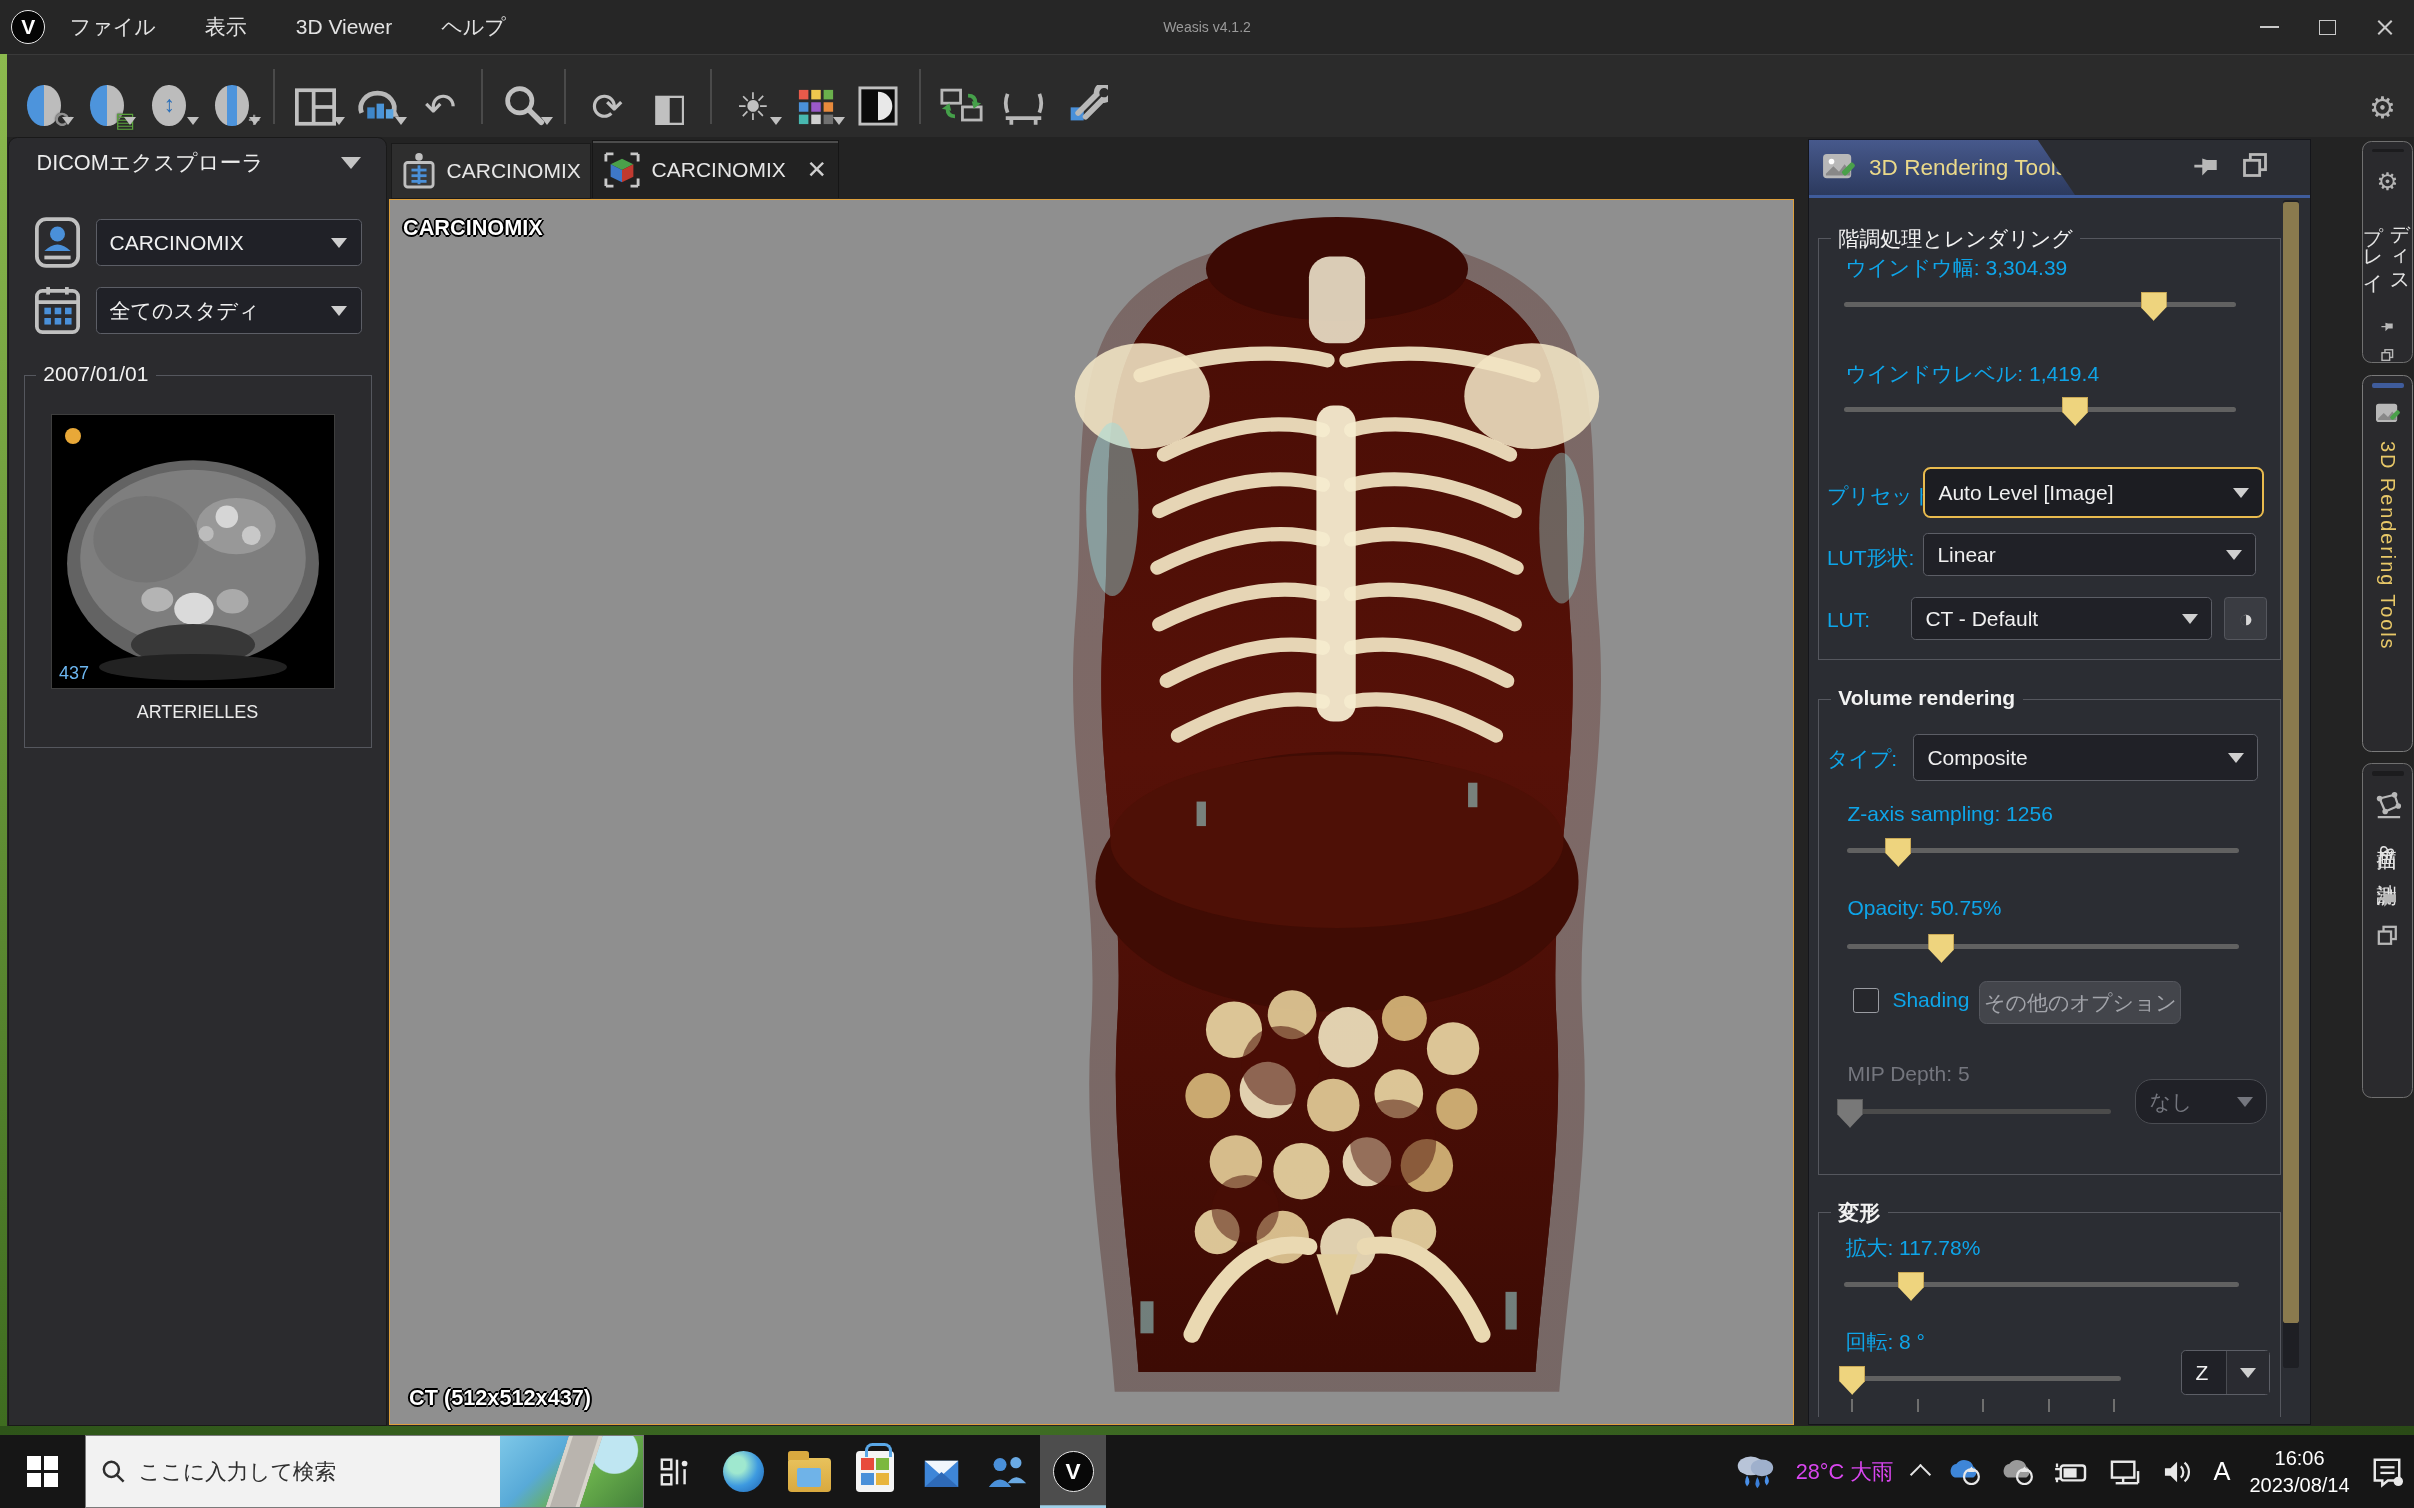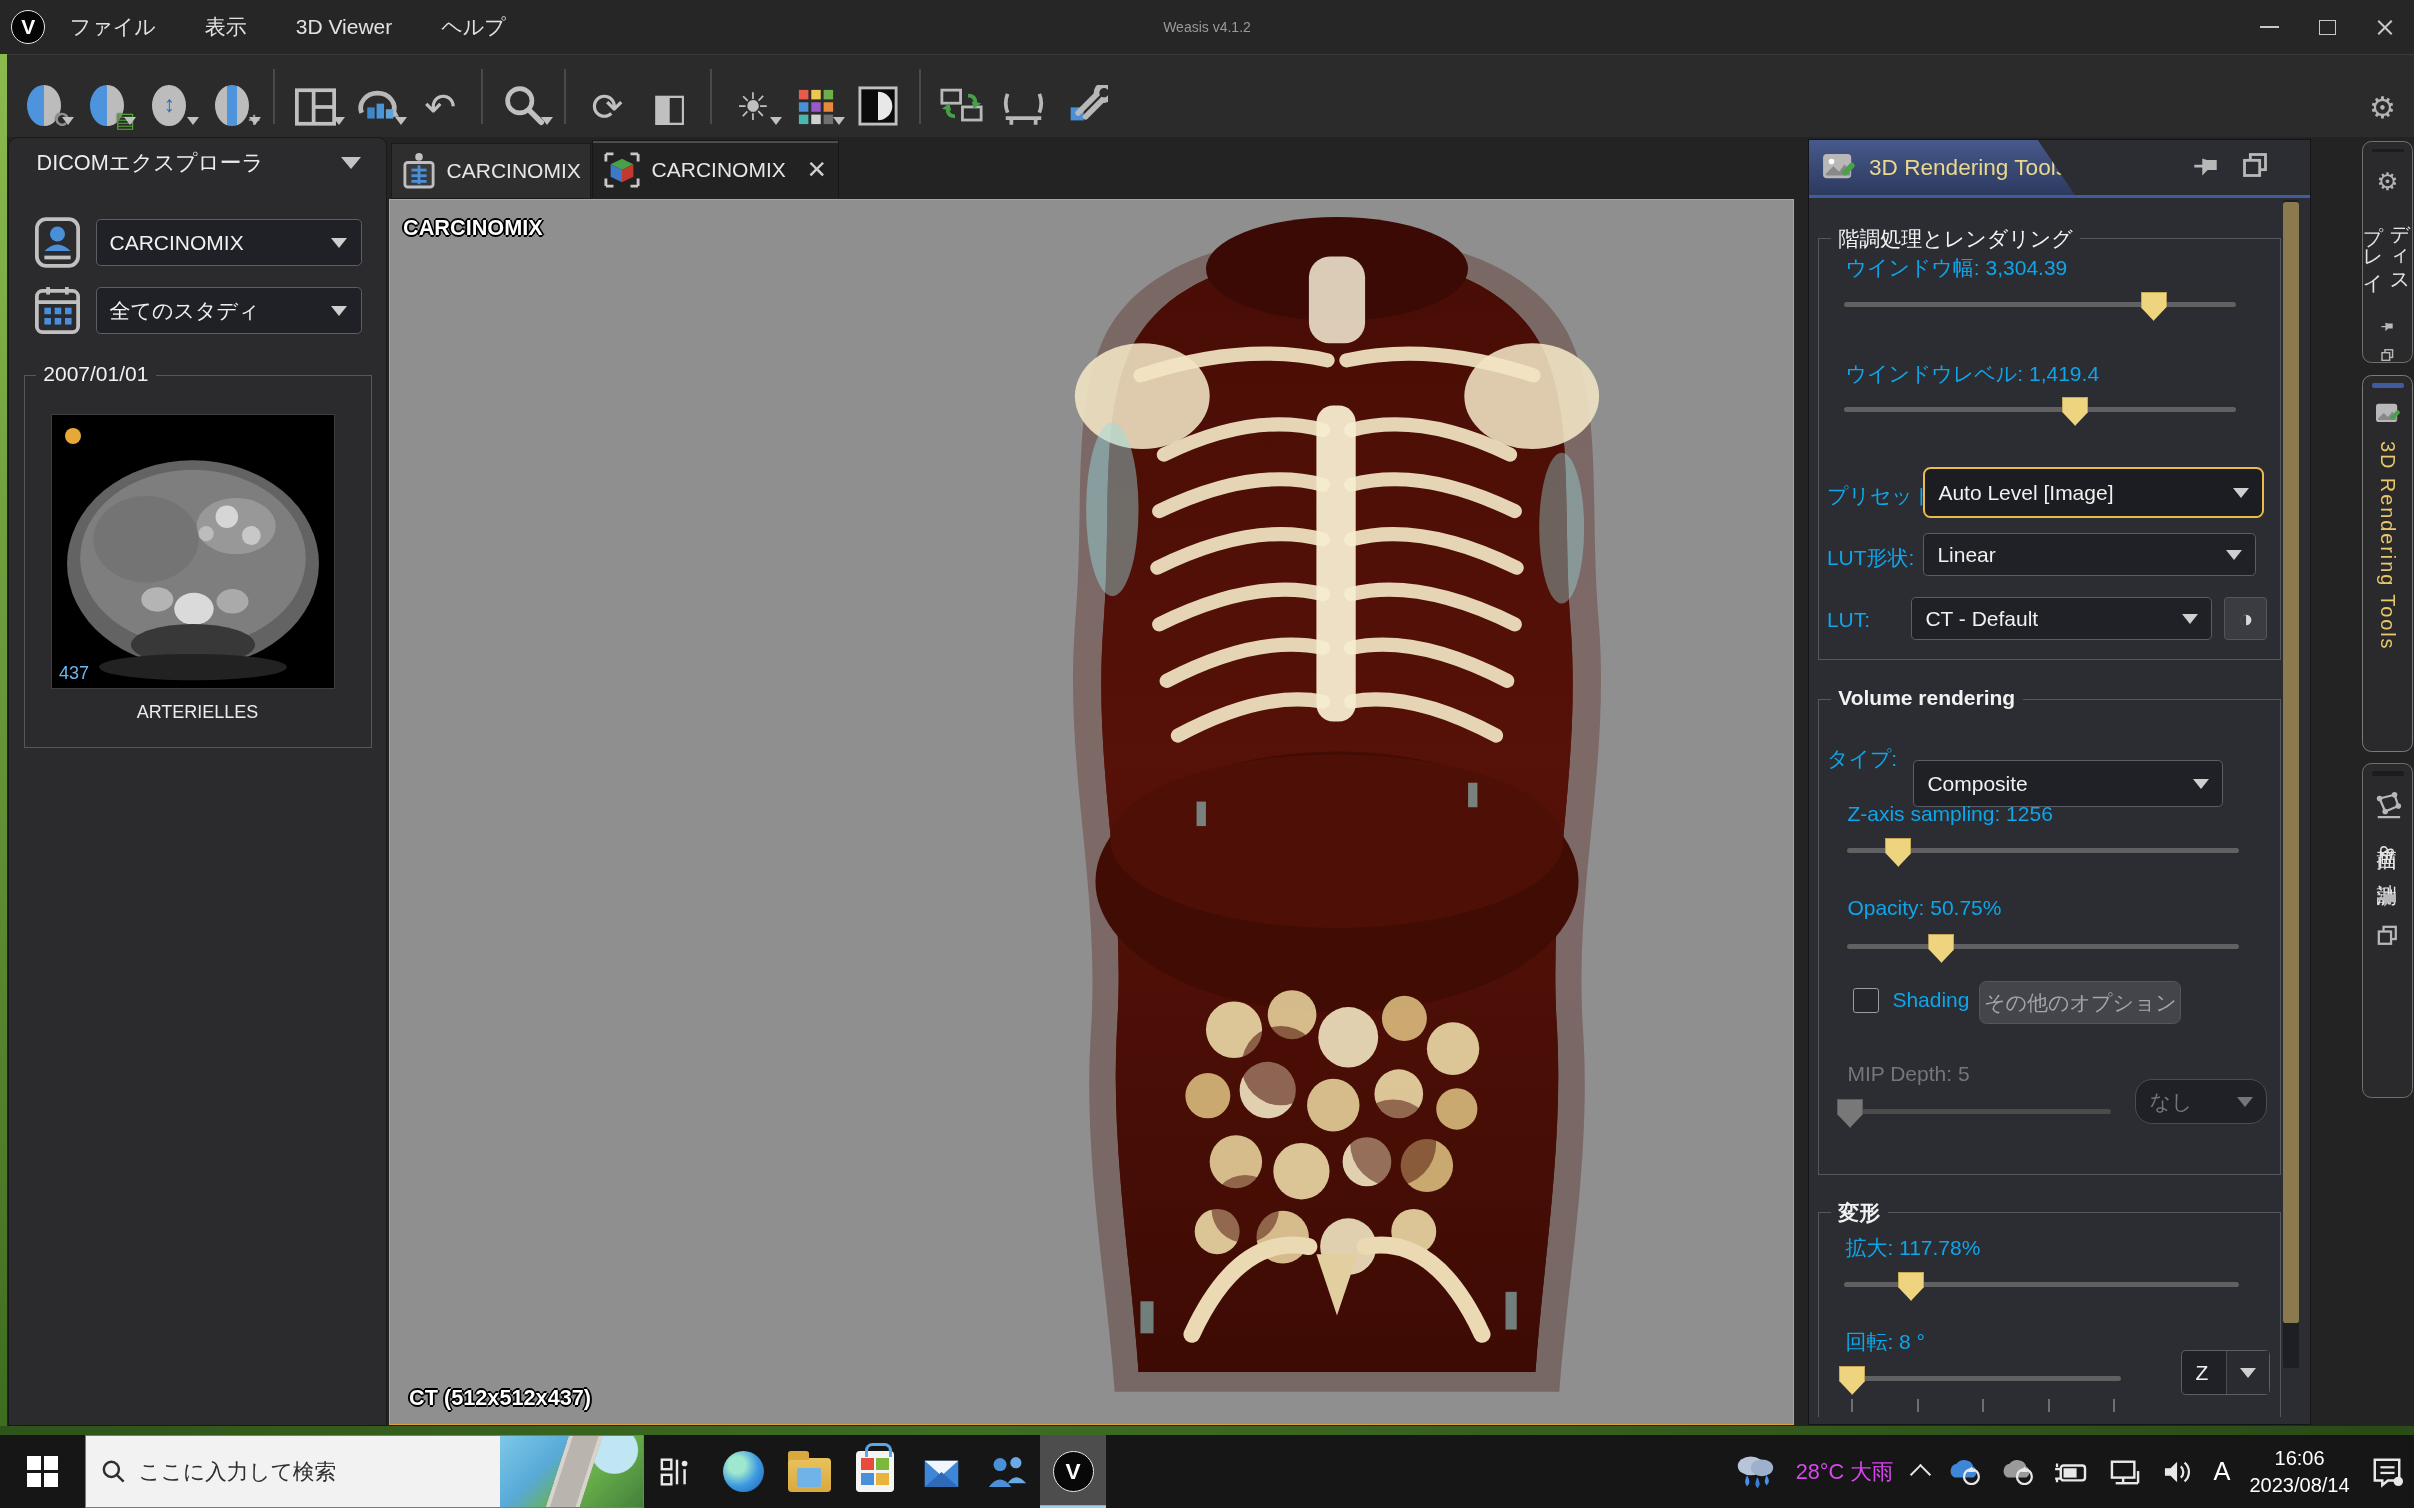--- a/index.html
+++ b/index.html
@@ -491,21 +491,21 @@
           </span>
       </div>
       <div class="sq-btn" style="left:405px;top:358px;">
         <span>◑</span>
       </div>
     </div>
 
     <div class="group" style="left:9.4px;top:559px;width:463px;height:476px;">
       <span class="legend" style="font-weight:bold;">Volume rendering</span>
       <div class="lbl" style="left:7.5px;top:45px;">タイプ:</div>
-      <div class="combo" style="left:94px;top:34px;width:310px;height:47px;margin-top:26px;">
+      <div class="combo" style="left:94px;top:34px;width:345px;height:47px;">
         <span>Composite</span>
         <span class="arrow">
             <span class="caret"></span>
           </span>
       </div>
       <div class="lbl" style="left:28px;top:102px;">Z-axis sampling: 1256</div>
       <div class="slider" style="left:28px;top:134px;width:392px;">
         <div class="track"></div>
           <div class="thumb" style="left: 13%;"></div>
       </div>

